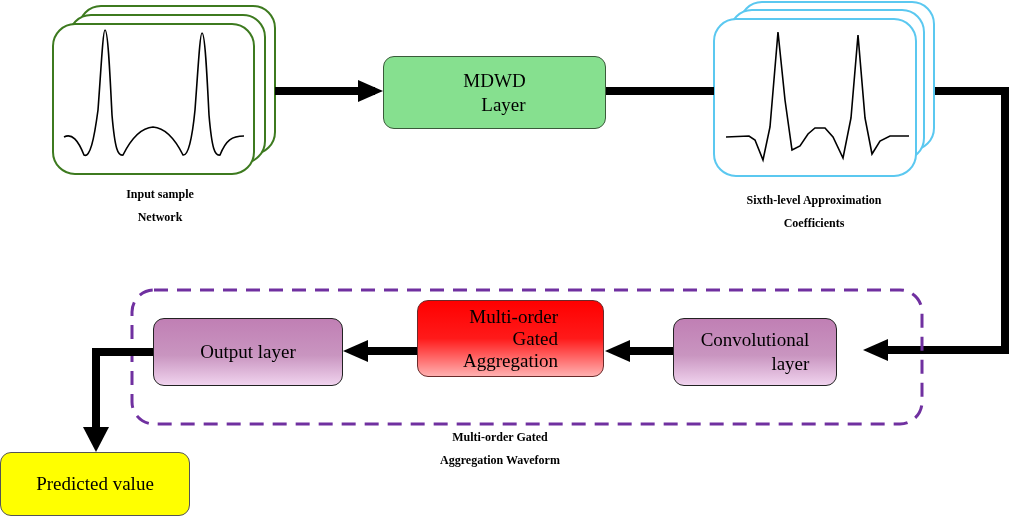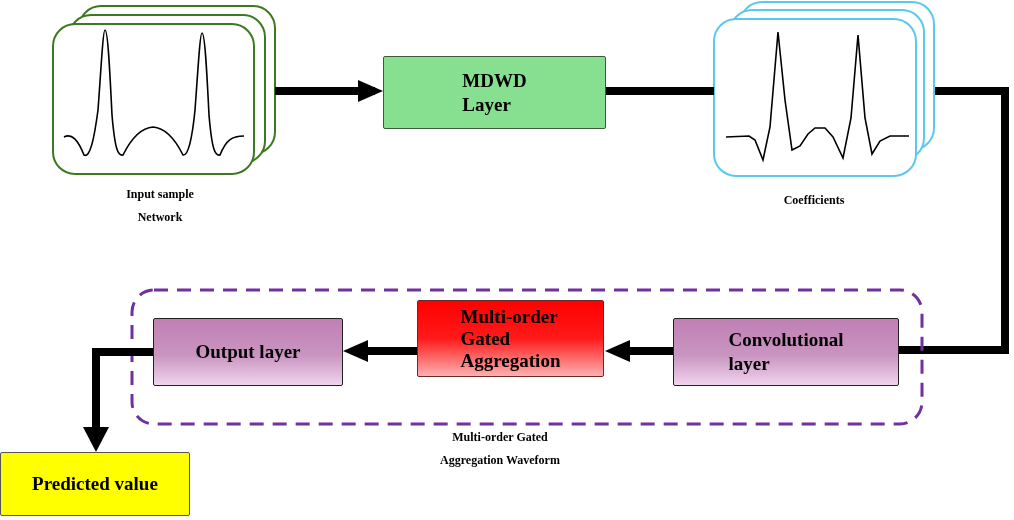--- a/index.html
+++ b/index.html
@@ -1,26 +1,26 @@
 <!DOCTYPE html>
 <html><head>
 <meta charset="utf-8">
 <style>
   html, body { margin: 0; padding: 0; background: #ffffff; }
   body { width: 1014px; height: 520px; position: relative; overflow: hidden;
          font-family: "Liberation Serif", serif; font-weight: bold; color: #000; }
   svg.canvas { position: absolute; left: 0; top: 0; }
   .lbl { position: absolute; text-align: center; font-size: 12px; line-height: 23px; font-weight: bold; }
   .box { position: absolute; display: flex; align-items: center; justify-content: center;
-         text-align: left; font-size: 19px; line-height: 24px; font-weight: bold;
-         border: 1.5px solid #222; border-radius: 2px; box-sizing: border-box; }
+         text-align: right; font-size: 19px; line-height: 24px; font-weight: normal;
+         border: 1.5px solid #222; border-radius: 11px; box-sizing: border-box; }
   .mdwd { left: 383px; top: 56px; width: 223px; height: 73px; background: #86e08f; border-color: #3a5a3a; }
   .outlayer { left: 153px; top: 318px; width: 190px; height: 68px;
               background: linear-gradient(to bottom, #c07fb4 0%, #c995c0 55%, #f0d3ee 100%); }
-  .conv { left: 673px; top: 318px; width: 226px; height: 68px;
+  .conv { left: 673px; top: 318px; width: 164px; height: 68px;
           background: linear-gradient(to bottom, #c07fb4 0%, #c995c0 55%, #f0d3ee 100%); }
   .mga { left: 417px; top: 300px; width: 187px; height: 77px; line-height: 22px;
          background: linear-gradient(to bottom, #ff0000 0%, #ff1a1a 50%, #ffb0b0 100%); border-color: #6a2a2a; }
   .pred { left: 0px; top: 452px; width: 190px; height: 64px; background: #ffff00; border-color: #555; }
 </style>
 </head>
 <body>
 
 <svg class="canvas" width="1014" height="520" viewBox="0 0 1014 520">
   <defs>
@@ -62,20 +62,21 @@
   <polyline points="153,352 96,352 96,430" fill="none" stroke="#000" stroke-width="8"></polyline>
   <path d="M83,427 L96,452 L109,427 z" fill="#000"></path>
 </svg>
 
 <div class="lbl" style="left:70px; top:183px; width:180px;">
   <div>Input sample</div>
   <div>Network</div>
 </div>
 
 <div class="lbl" style="left:680px; top:189px; width:268px;">
+  <div>Sixth-level Approximation</div>
   <div>Coefficients</div>
 </div>
 
 <div class="lbl" style="left:380px; top:426px; width:240px;">
   <div>Multi-order Gated</div>
   <div>Aggregation Waveform</div>
 </div>
 
 <div class="box mdwd">
   <div>

